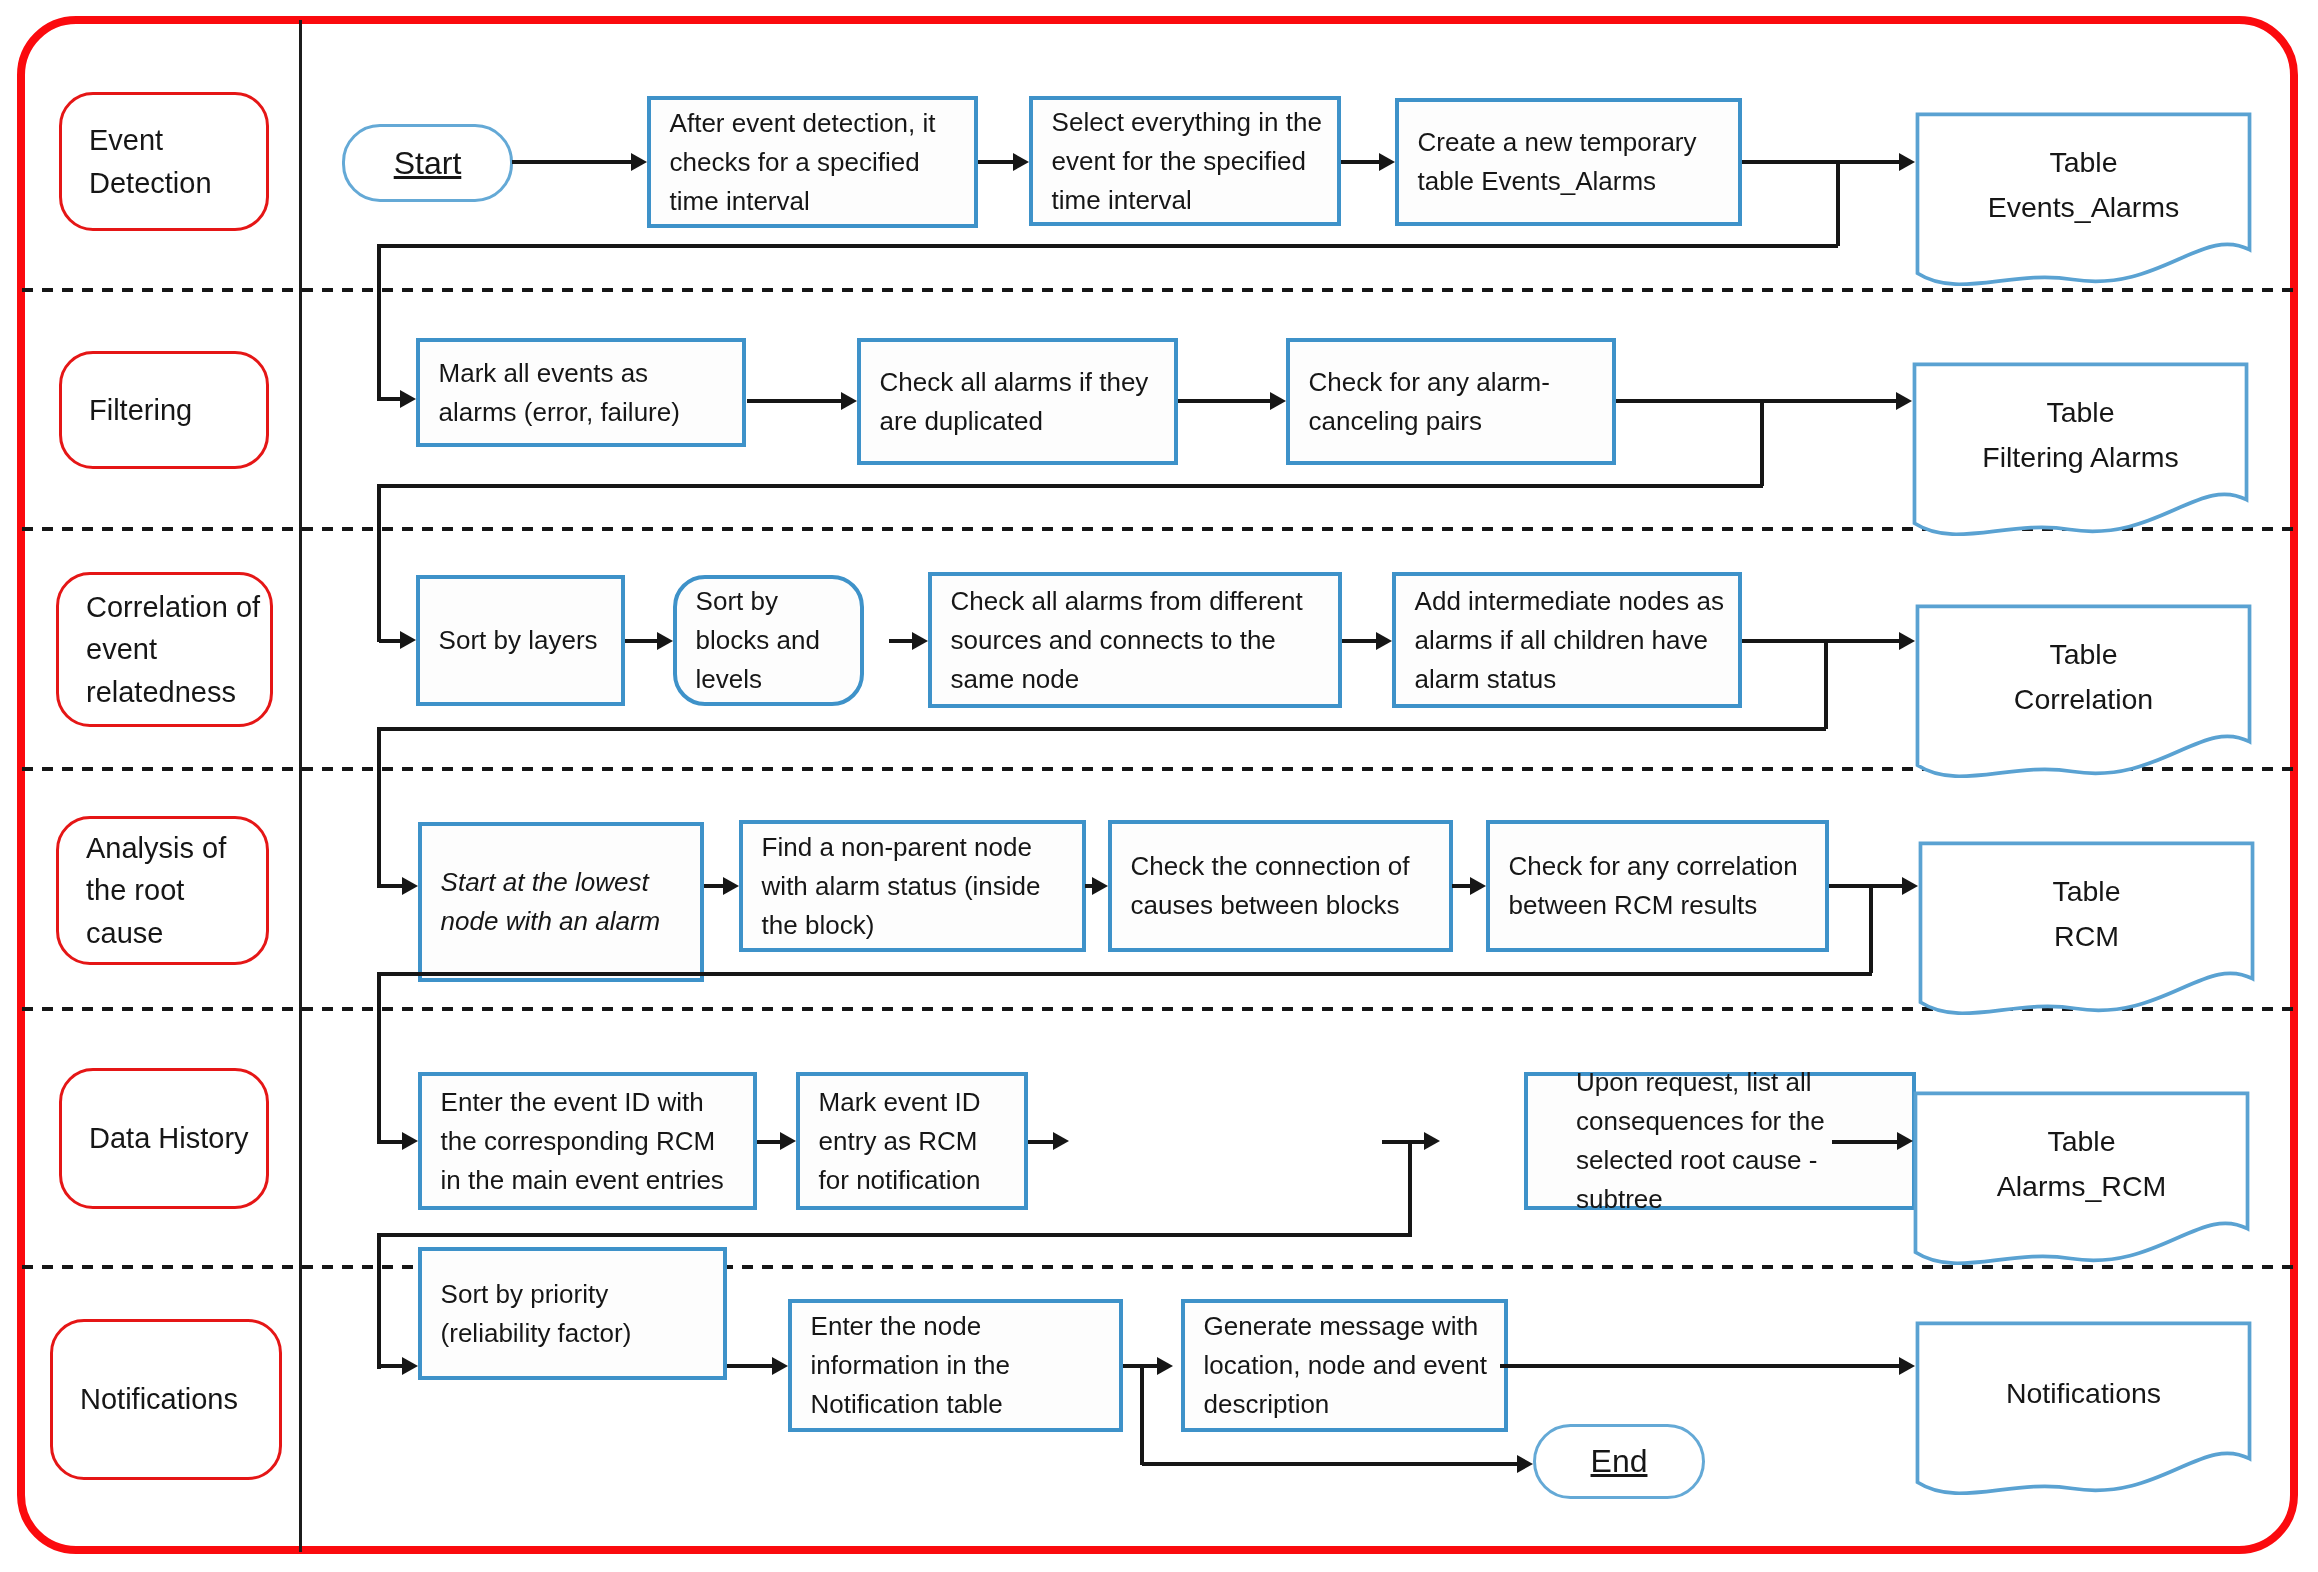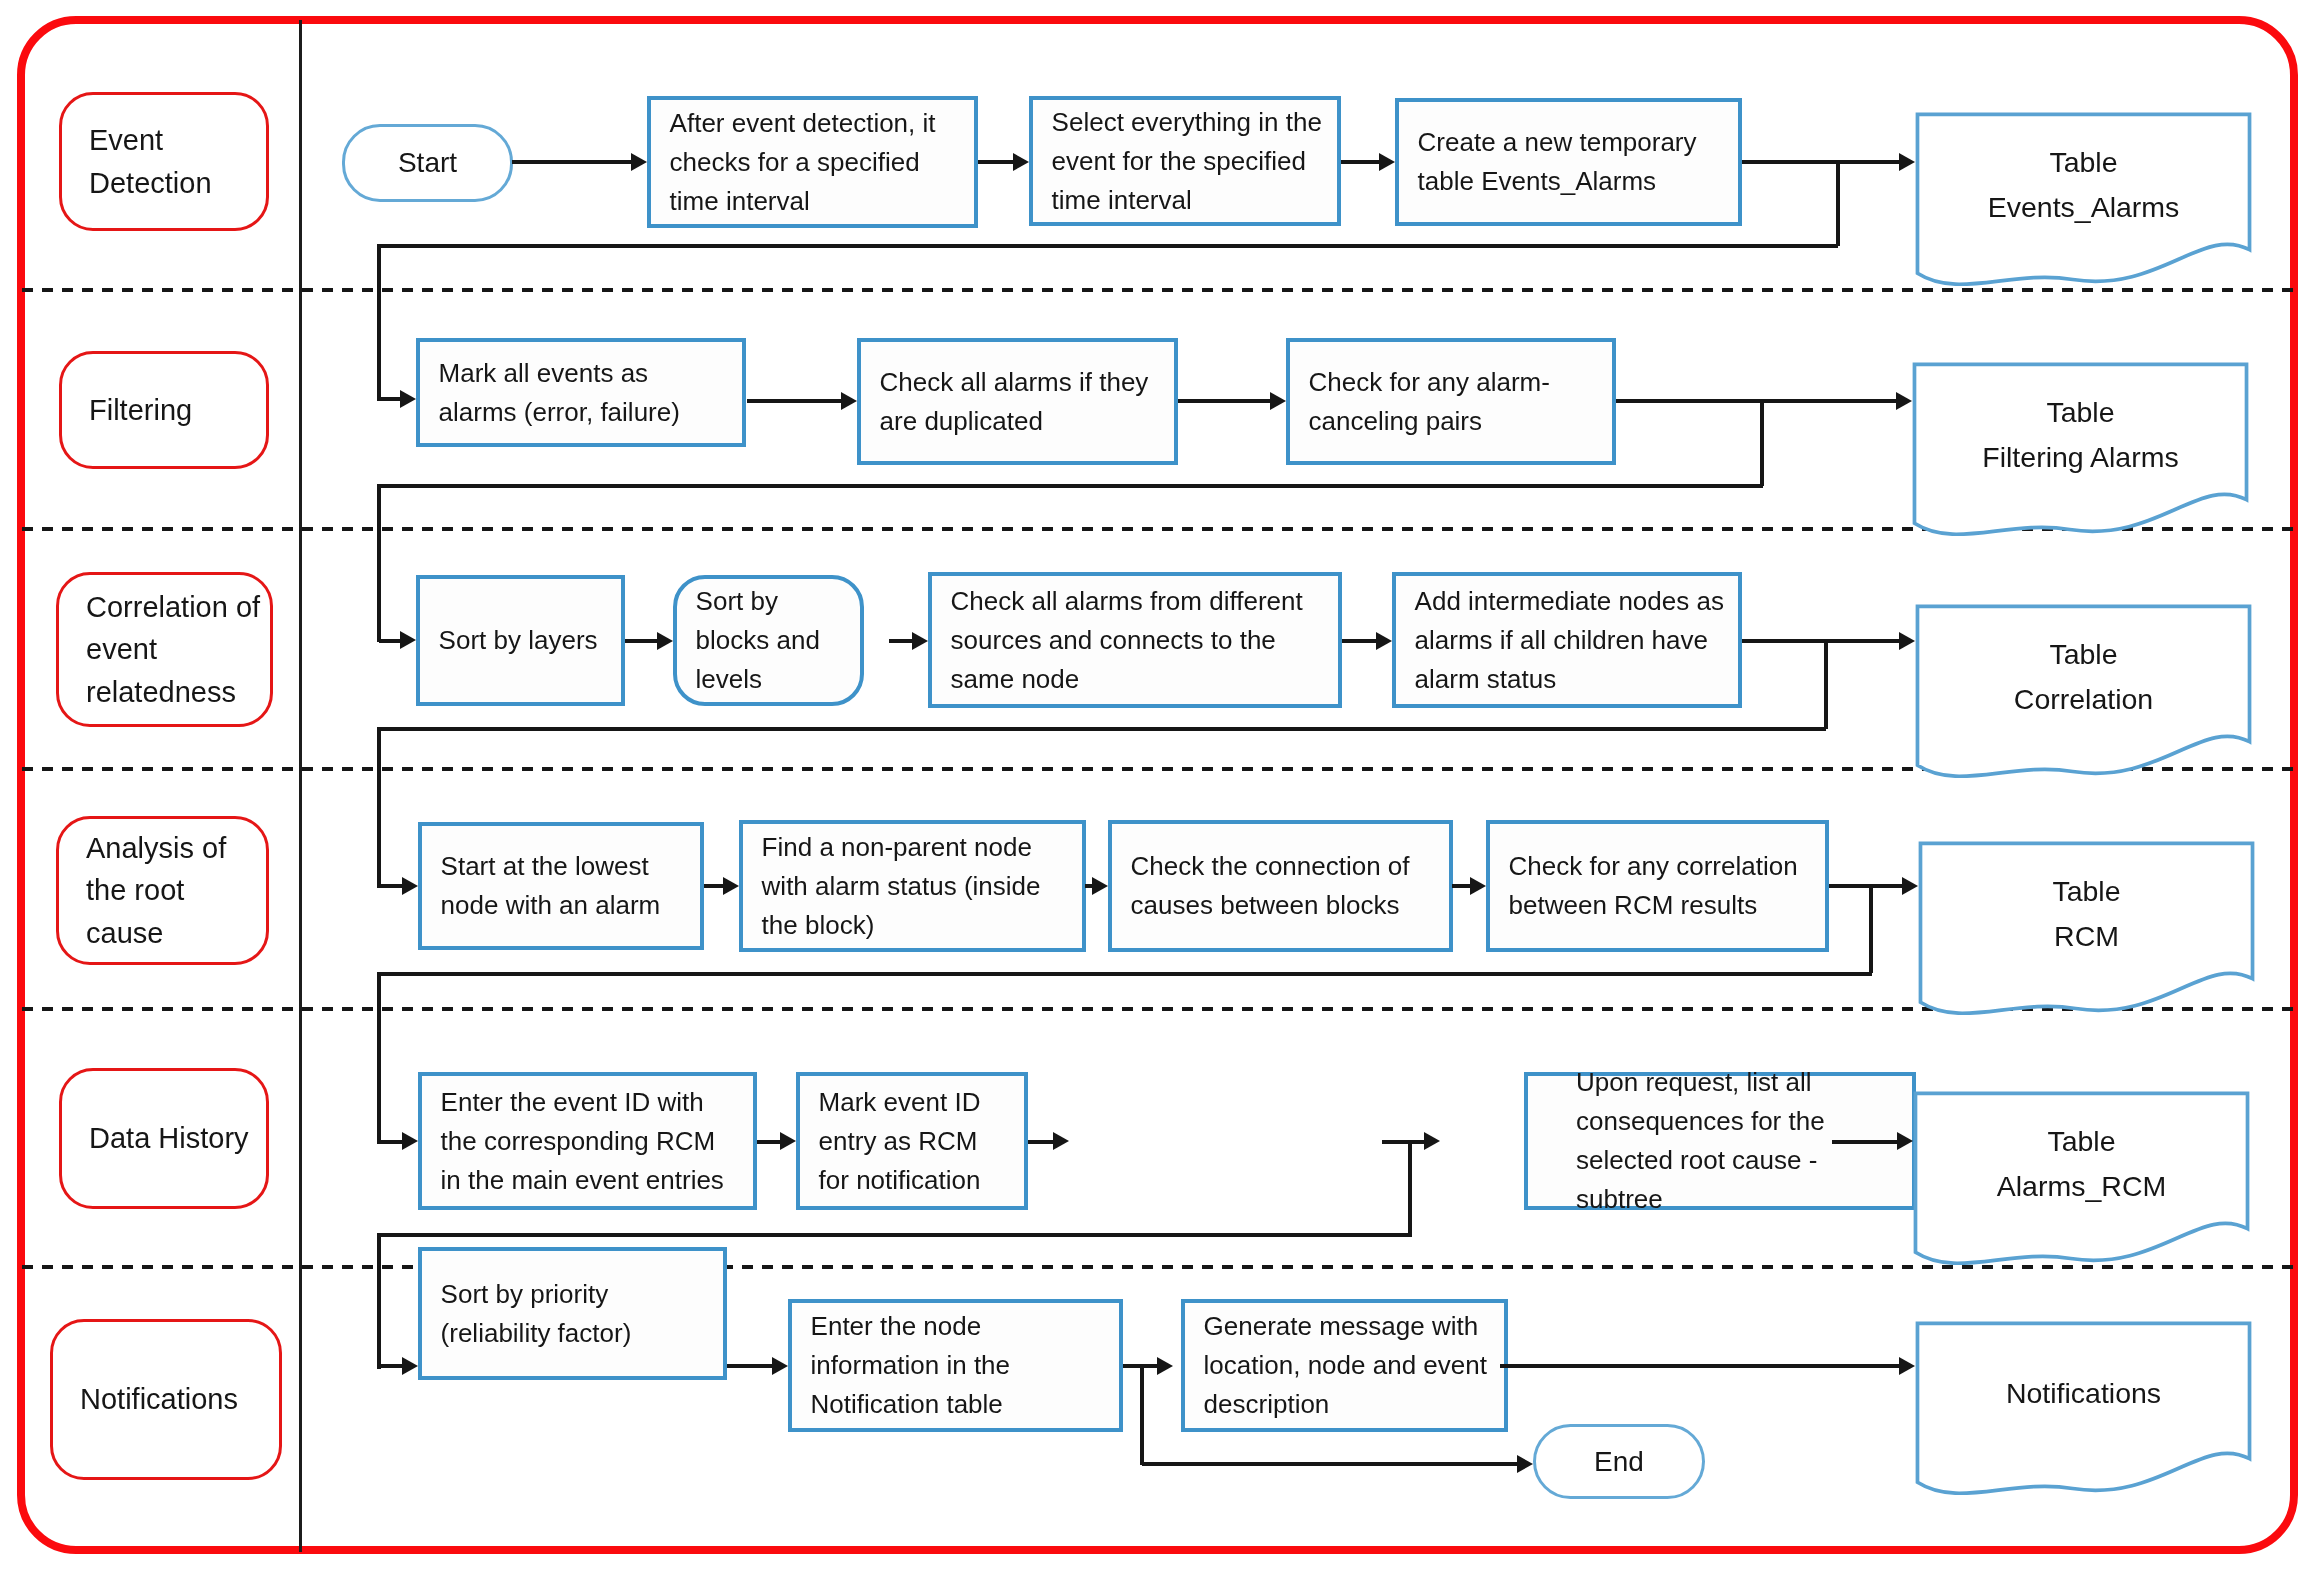--- a/index.html
+++ b/index.html
@@ -8,21 +8,21 @@
   .canvas{position:absolute;left:0;top:0;width:2319px;height:1572px;}
   .outer{position:absolute;left:17.3px;top:16px;width:2265px;height:1522px;
          border:8px solid #fb0a0e;border-radius:59px;}
   .vsep{position:absolute;left:299px;top:20px;width:2.5px;height:1532px;background:#1c1c1c;}
   .lanesep{position:absolute;left:22px;width:2272px;height:4.3px;
            background:repeating-linear-gradient(90deg,#161616 0 11px,transparent 11px 20px);}
   .lanelab{position:absolute;border:3.7px solid #e51616;border-radius:34px;background:#ffffff;
            display:flex;align-items:center;padding-left:27px;padding-right:7.4px;
            font-size:29px;line-height:1.45;box-sizing:border-box;}
   .term{position:absolute;border:3.1px solid #64a9d6;border-radius:38px;background:#ffffff;
-        display:flex;align-items:center;justify-content:center;font-size:28px;box-sizing:border-box;}
+        display:flex;align-items:center;justify-content:center;font-size:32px;box-sizing:border-box;text-decoration:underline;}
   .pbox{position:absolute;border:4.3px solid #3e92c9;background:#fdfdfd;display:flex;align-items:center;
         padding:6.2px 11px 6.2px 18.6px;font-size:26px;line-height:1.5;box-sizing:border-box;text-align:left;}
   .doc{position:absolute;width:337px;height:183px;margin-top:25px;}
   .doc svg{position:absolute;left:0;top:0;width:100%;height:100%;}
   .doclab{position:absolute;left:0;top:0;width:100%;height:145px;display:flex;flex-direction:column;
           align-items:center;justify-content:center;font-size:28.5px;line-height:1.55;text-align:center;}
   .h{position:absolute;height:3.7px;background:#161616;}
   .v{position:absolute;width:3.7px;background:#161616;}
   .ah{position:absolute;width:0;height:0;border-top:9.3px solid transparent;
       border-bottom:9.3px solid transparent;border-left:16px solid #161616;}
@@ -56,21 +56,21 @@
 
   <div class="pbox" style="left:416px;top:338px;width:330px;height:109px;">Mark all events as alarms (error, failure)</div>
   <div class="pbox" style="left:857px;top:338px;width:321px;height:127px;">Check all alarms if they are duplicated</div>
   <div class="pbox" style="left:1286px;top:338px;width:330px;height:127px;">Check for any alarm-canceling pairs</div>
 
   <div class="pbox" style="left:416px;top:575px;width:209px;height:131px;">Sort by layers</div>
   <div class="pbox" style="left:673px;top:575px;width:191px;height:131px;border-radius:32px;">Sort by blocks and levels</div>
   <div class="pbox" style="left:928px;top:572px;width:414px;height:136px;">Check all alarms from different sources and connects to the same node</div>
   <div class="pbox" style="left:1392px;top:572px;width:350px;height:136px;">Add intermediate nodes as alarms if all children have alarm status</div>
 
-  <div class="pbox" style="left:418px;top:822px;width:286px;height:128px;">Start at the lowest node with an alarm</div>
+  <div class="pbox" style="left:418px;top:822px;width:286px;height:160px;font-style:italic;">Start at the lowest node with an alarm</div>
   <div class="pbox" style="left:739px;top:820px;width:347px;height:132px;">Find a non-parent node with alarm status (inside the block)</div>
   <div class="pbox" style="left:1108px;top:820px;width:345px;height:132px;">Check the connection of causes between blocks</div>
   <div class="pbox" style="left:1486px;top:820px;width:343px;height:132px;">Check for any correlation between RCM results</div>
 
   <div class="pbox" style="left:418px;top:1072px;width:339px;height:138px;">Enter the event ID with the corresponding RCM in the main event entries</div>
   <div class="pbox" style="left:796px;top:1072px;width:232px;height:138px;">Mark event ID entry as RCM for notification</div>
   <div class="pbox" style="left:1524px;top:1072px;width:392px;height:138px;padding-left:48px;">Upon request, list all consequences for the selected root cause - subtree</div>
 
   <div class="pbox" style="left:418px;top:1247px;width:309px;height:133px;">Sort by priority (reliability factor)</div>
   <div class="pbox" style="left:788px;top:1299px;width:335px;height:133px;">Enter the node information in the Notification table</div>

